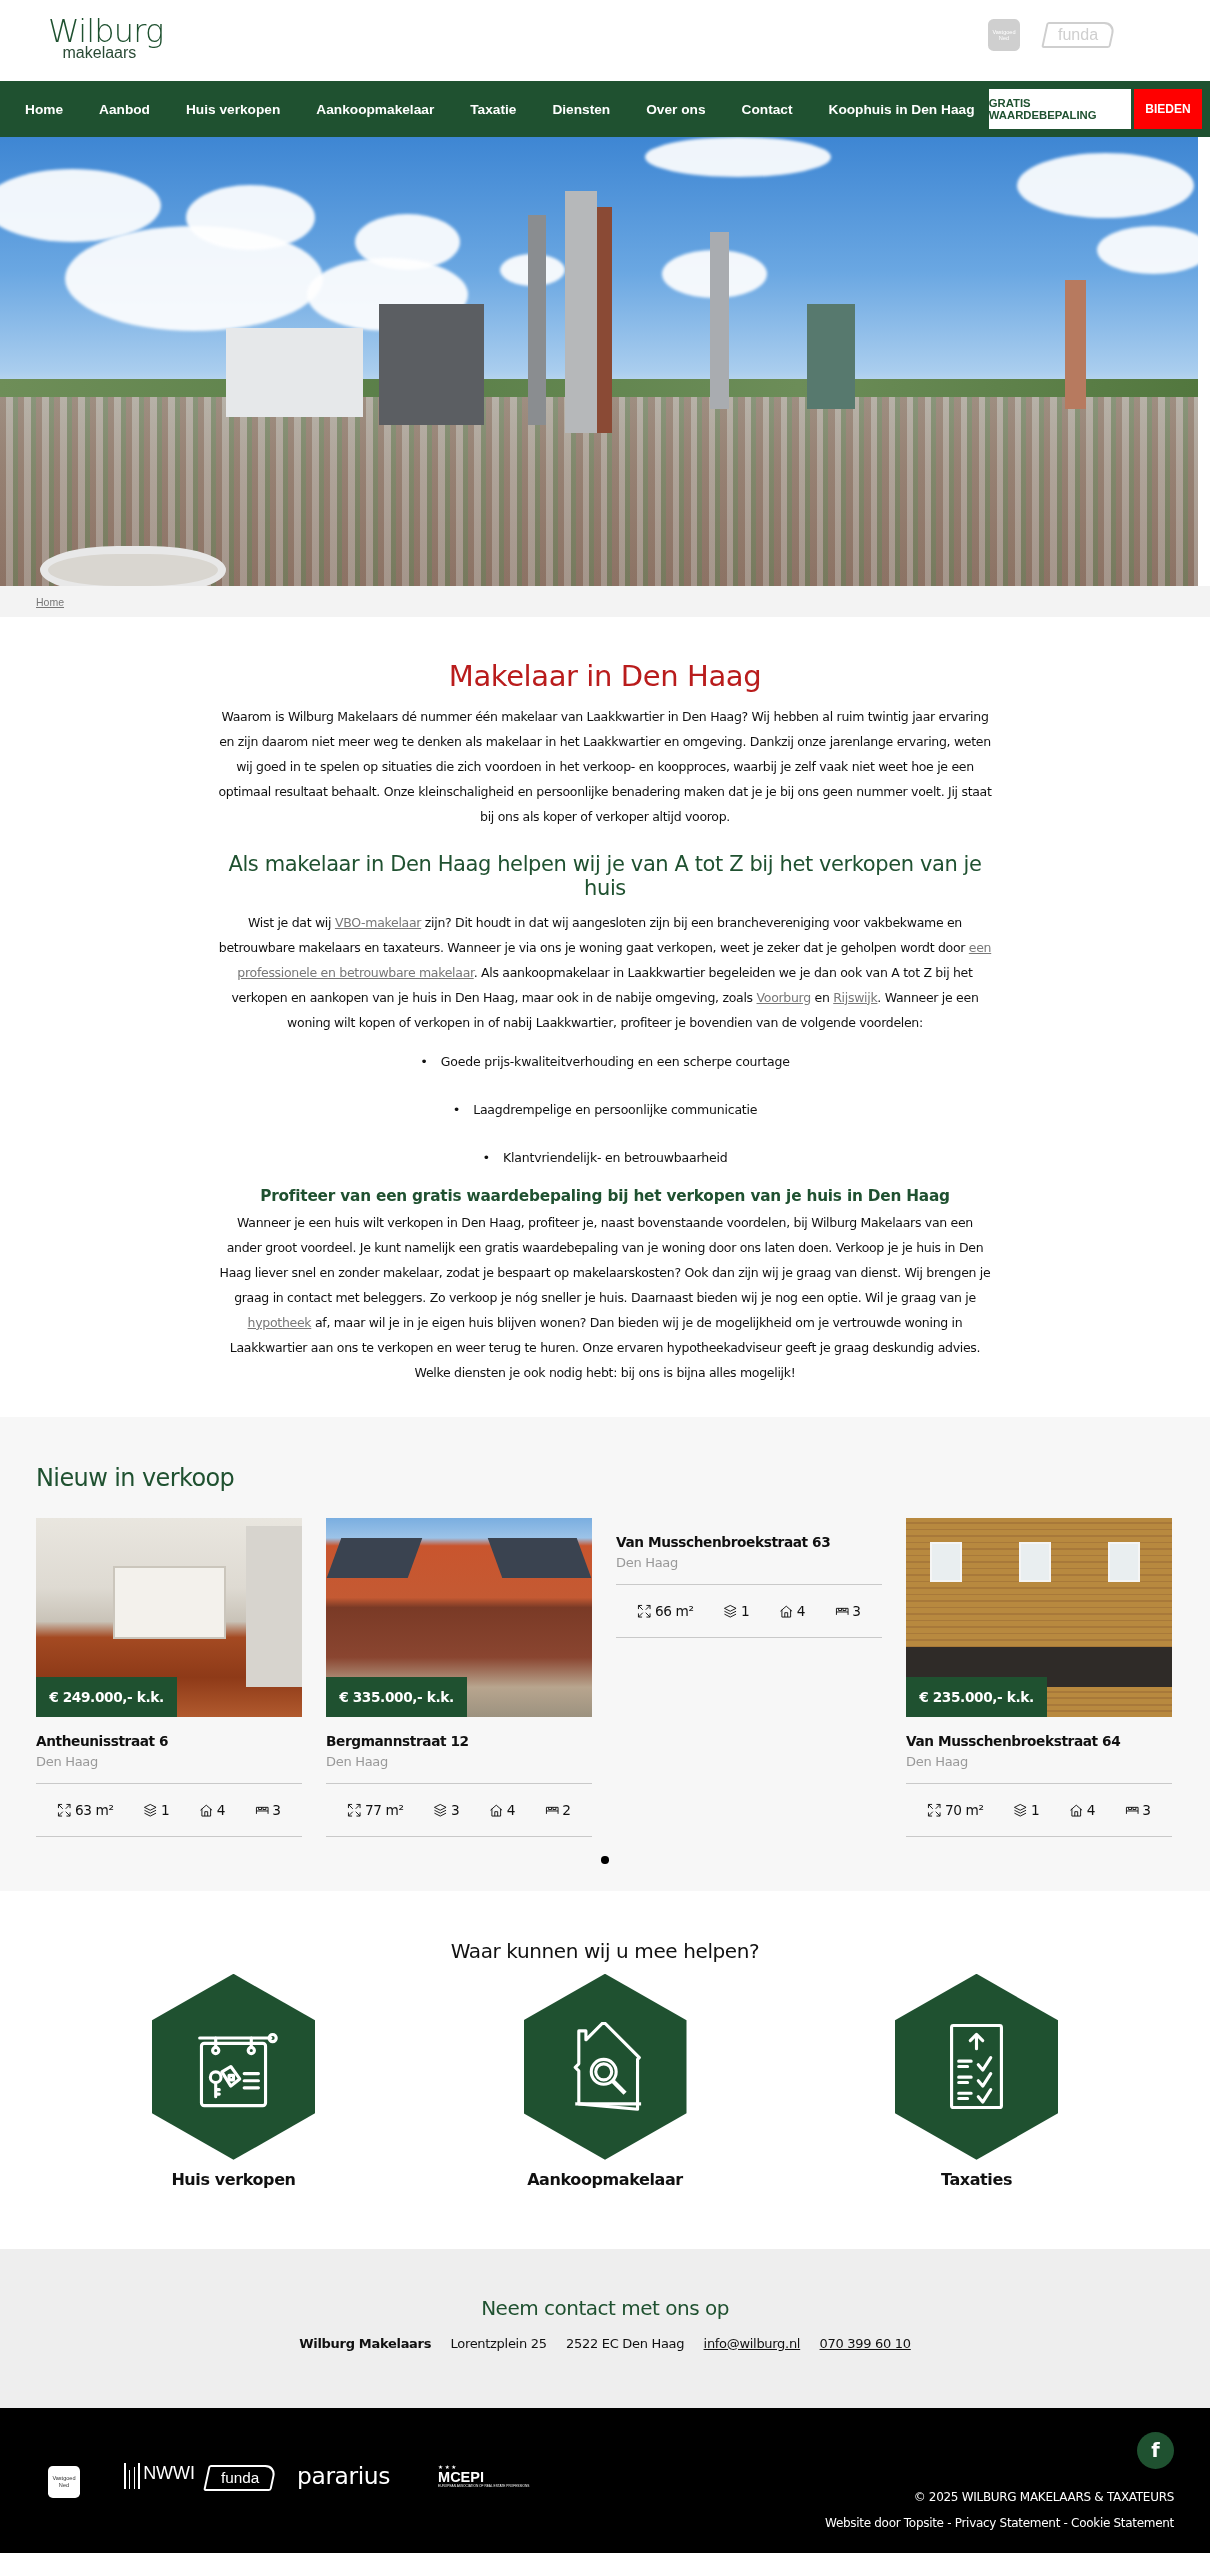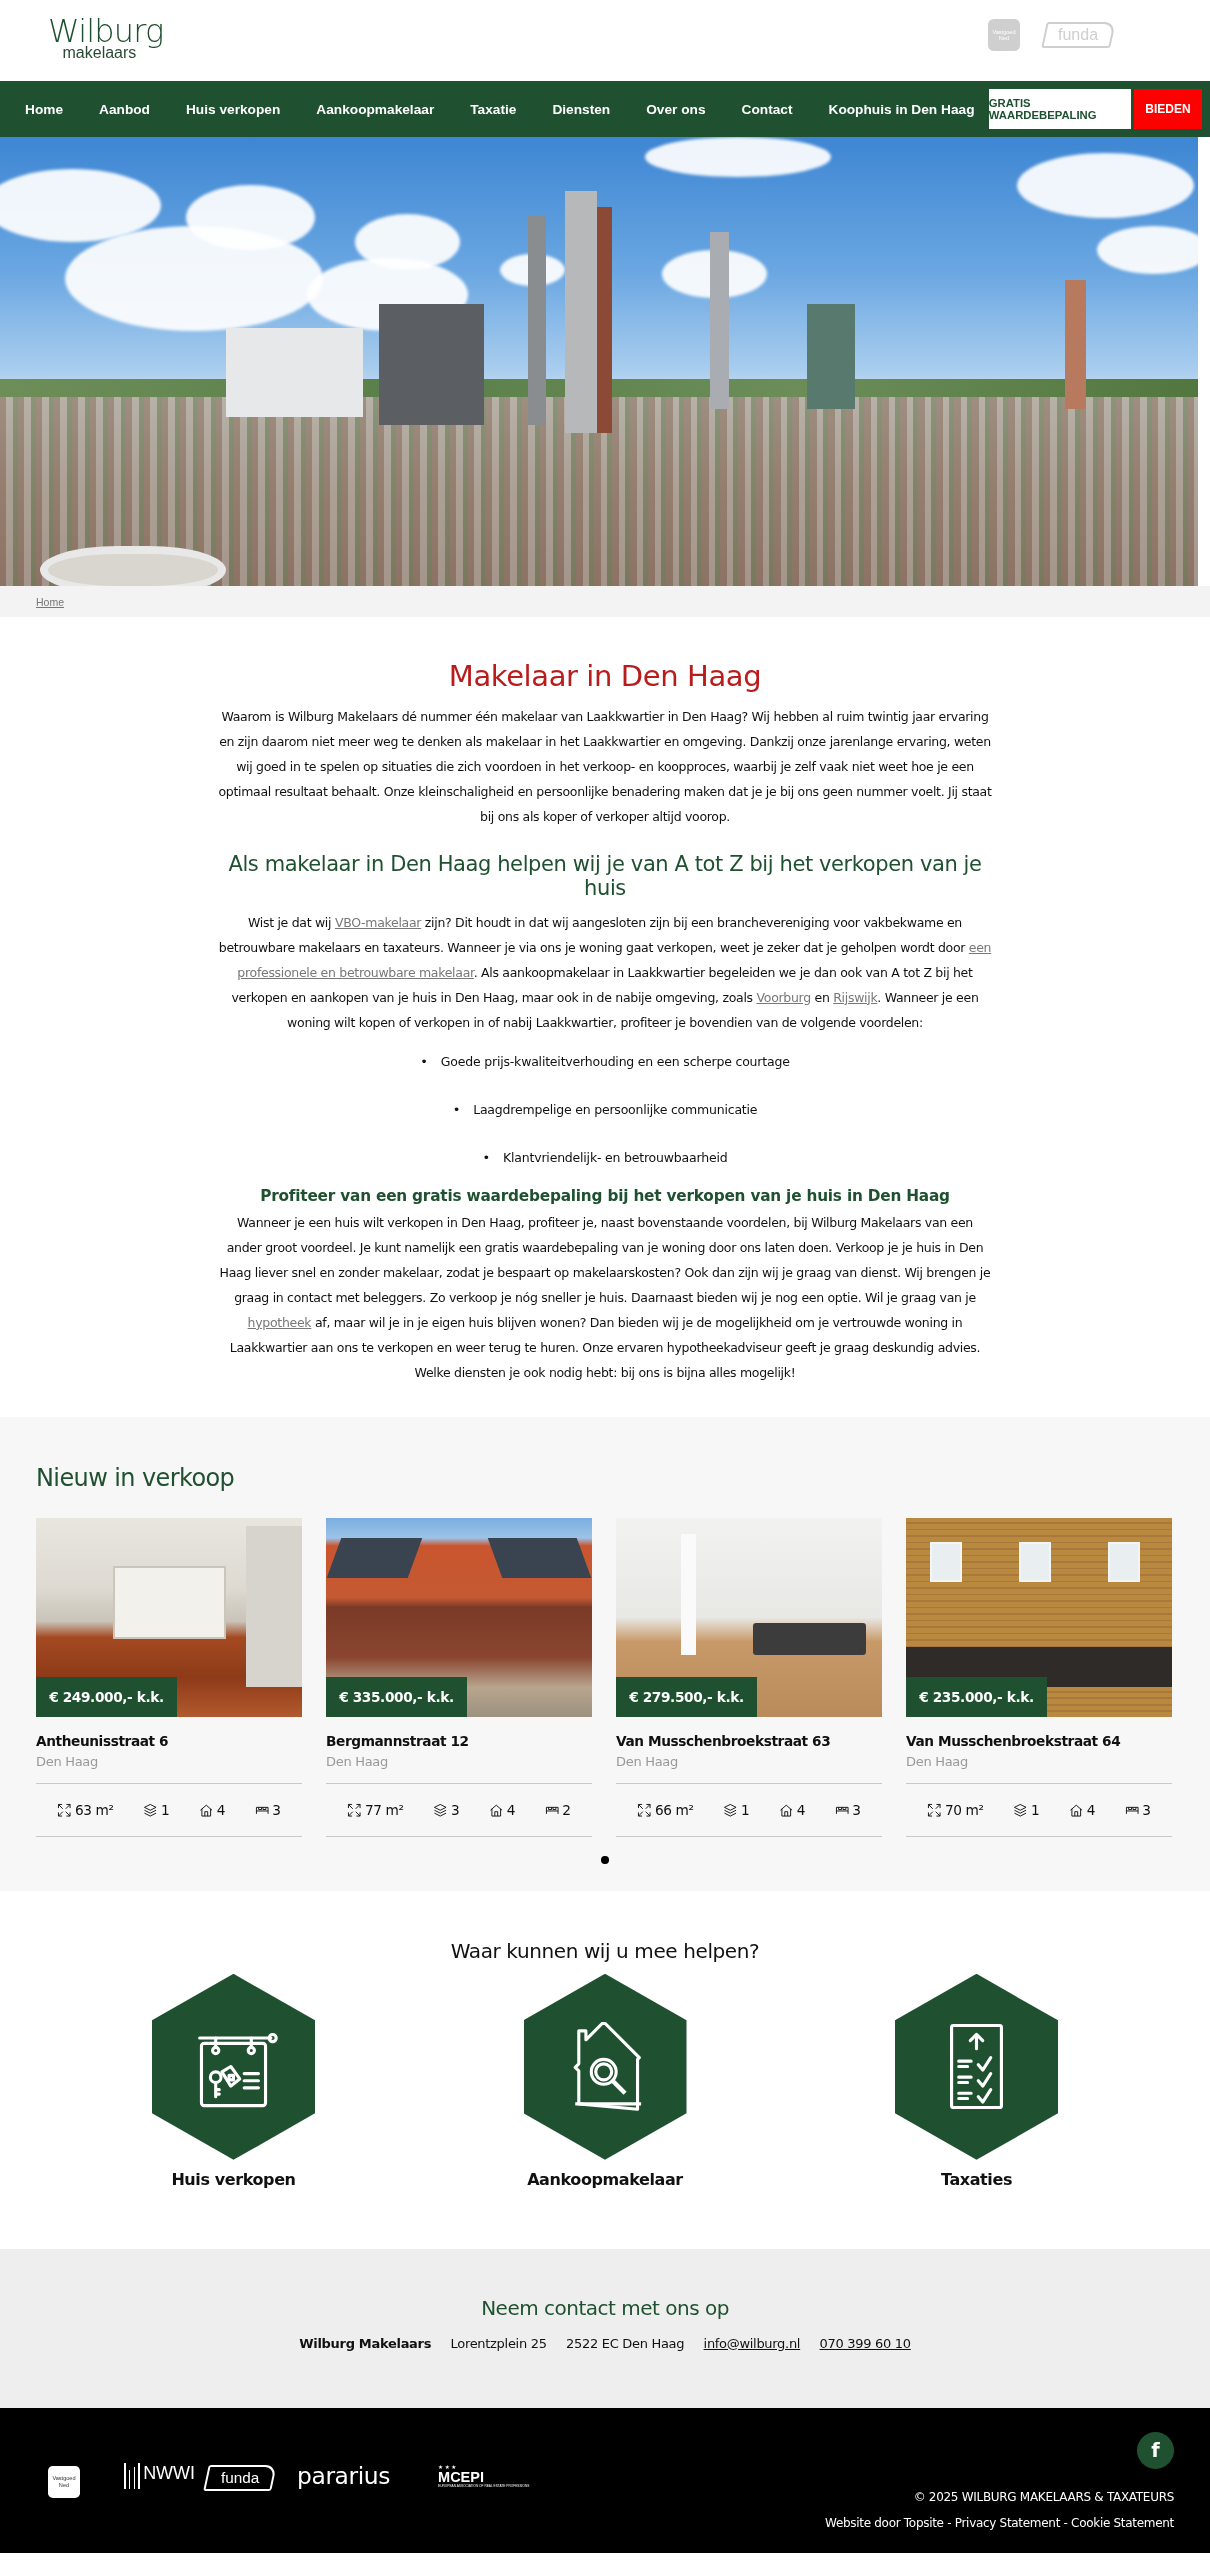--- a/index.html
+++ b/index.html
@@ -241,25 +241,20 @@
         <span class="spec">
             <svg viewBox="0 0 20 20" fill="none" stroke="#111" stroke-width="1.3">
               <path d="M2 15V6h16v9M2 11h16M5 6v3h4V6M11 6v3h4V6"></path>
             </svg>
             <span>2</span>
           </span>
       </div>
     </div>
 
     <div class="card">
-      <div class="img" style="background:linear-gradient(180deg,#f2f2f0 0%,#e8e8e5 50%,#c89a6a 62%,#b98a5a 100%);" title="living room with sofa">
-        <div style="position:absolute;left:65px;top:16px;width:14.5px;height:121px;background:#fafafa;"></div>
-        <div style="position:absolute;right:16px;top:105px;width:113px;height:32px;background:#3c3c3c;border-radius:3.2px;"></div>
-        <div class="price">€ 279.500,- k.k.</div>
-      </div>
       <div class="street">Van Musschenbroekstraat 63</div>
       <div class="city">Den Haag</div>
       <div class="specs">
         <span class="spec">
             <svg viewBox="0 0 20 20" fill="none" stroke="#111" stroke-width="1.3">
               <path d="M2 7V2h5M2 2l6 6M18 7V2h-5M18 2l-6 6M2 13v5h5M2 18l6-6M18 13v5h-5M18 18l-6-6"></path>
             </svg>
             <span>66 m²</span>
           </span>
         <span class="spec">

